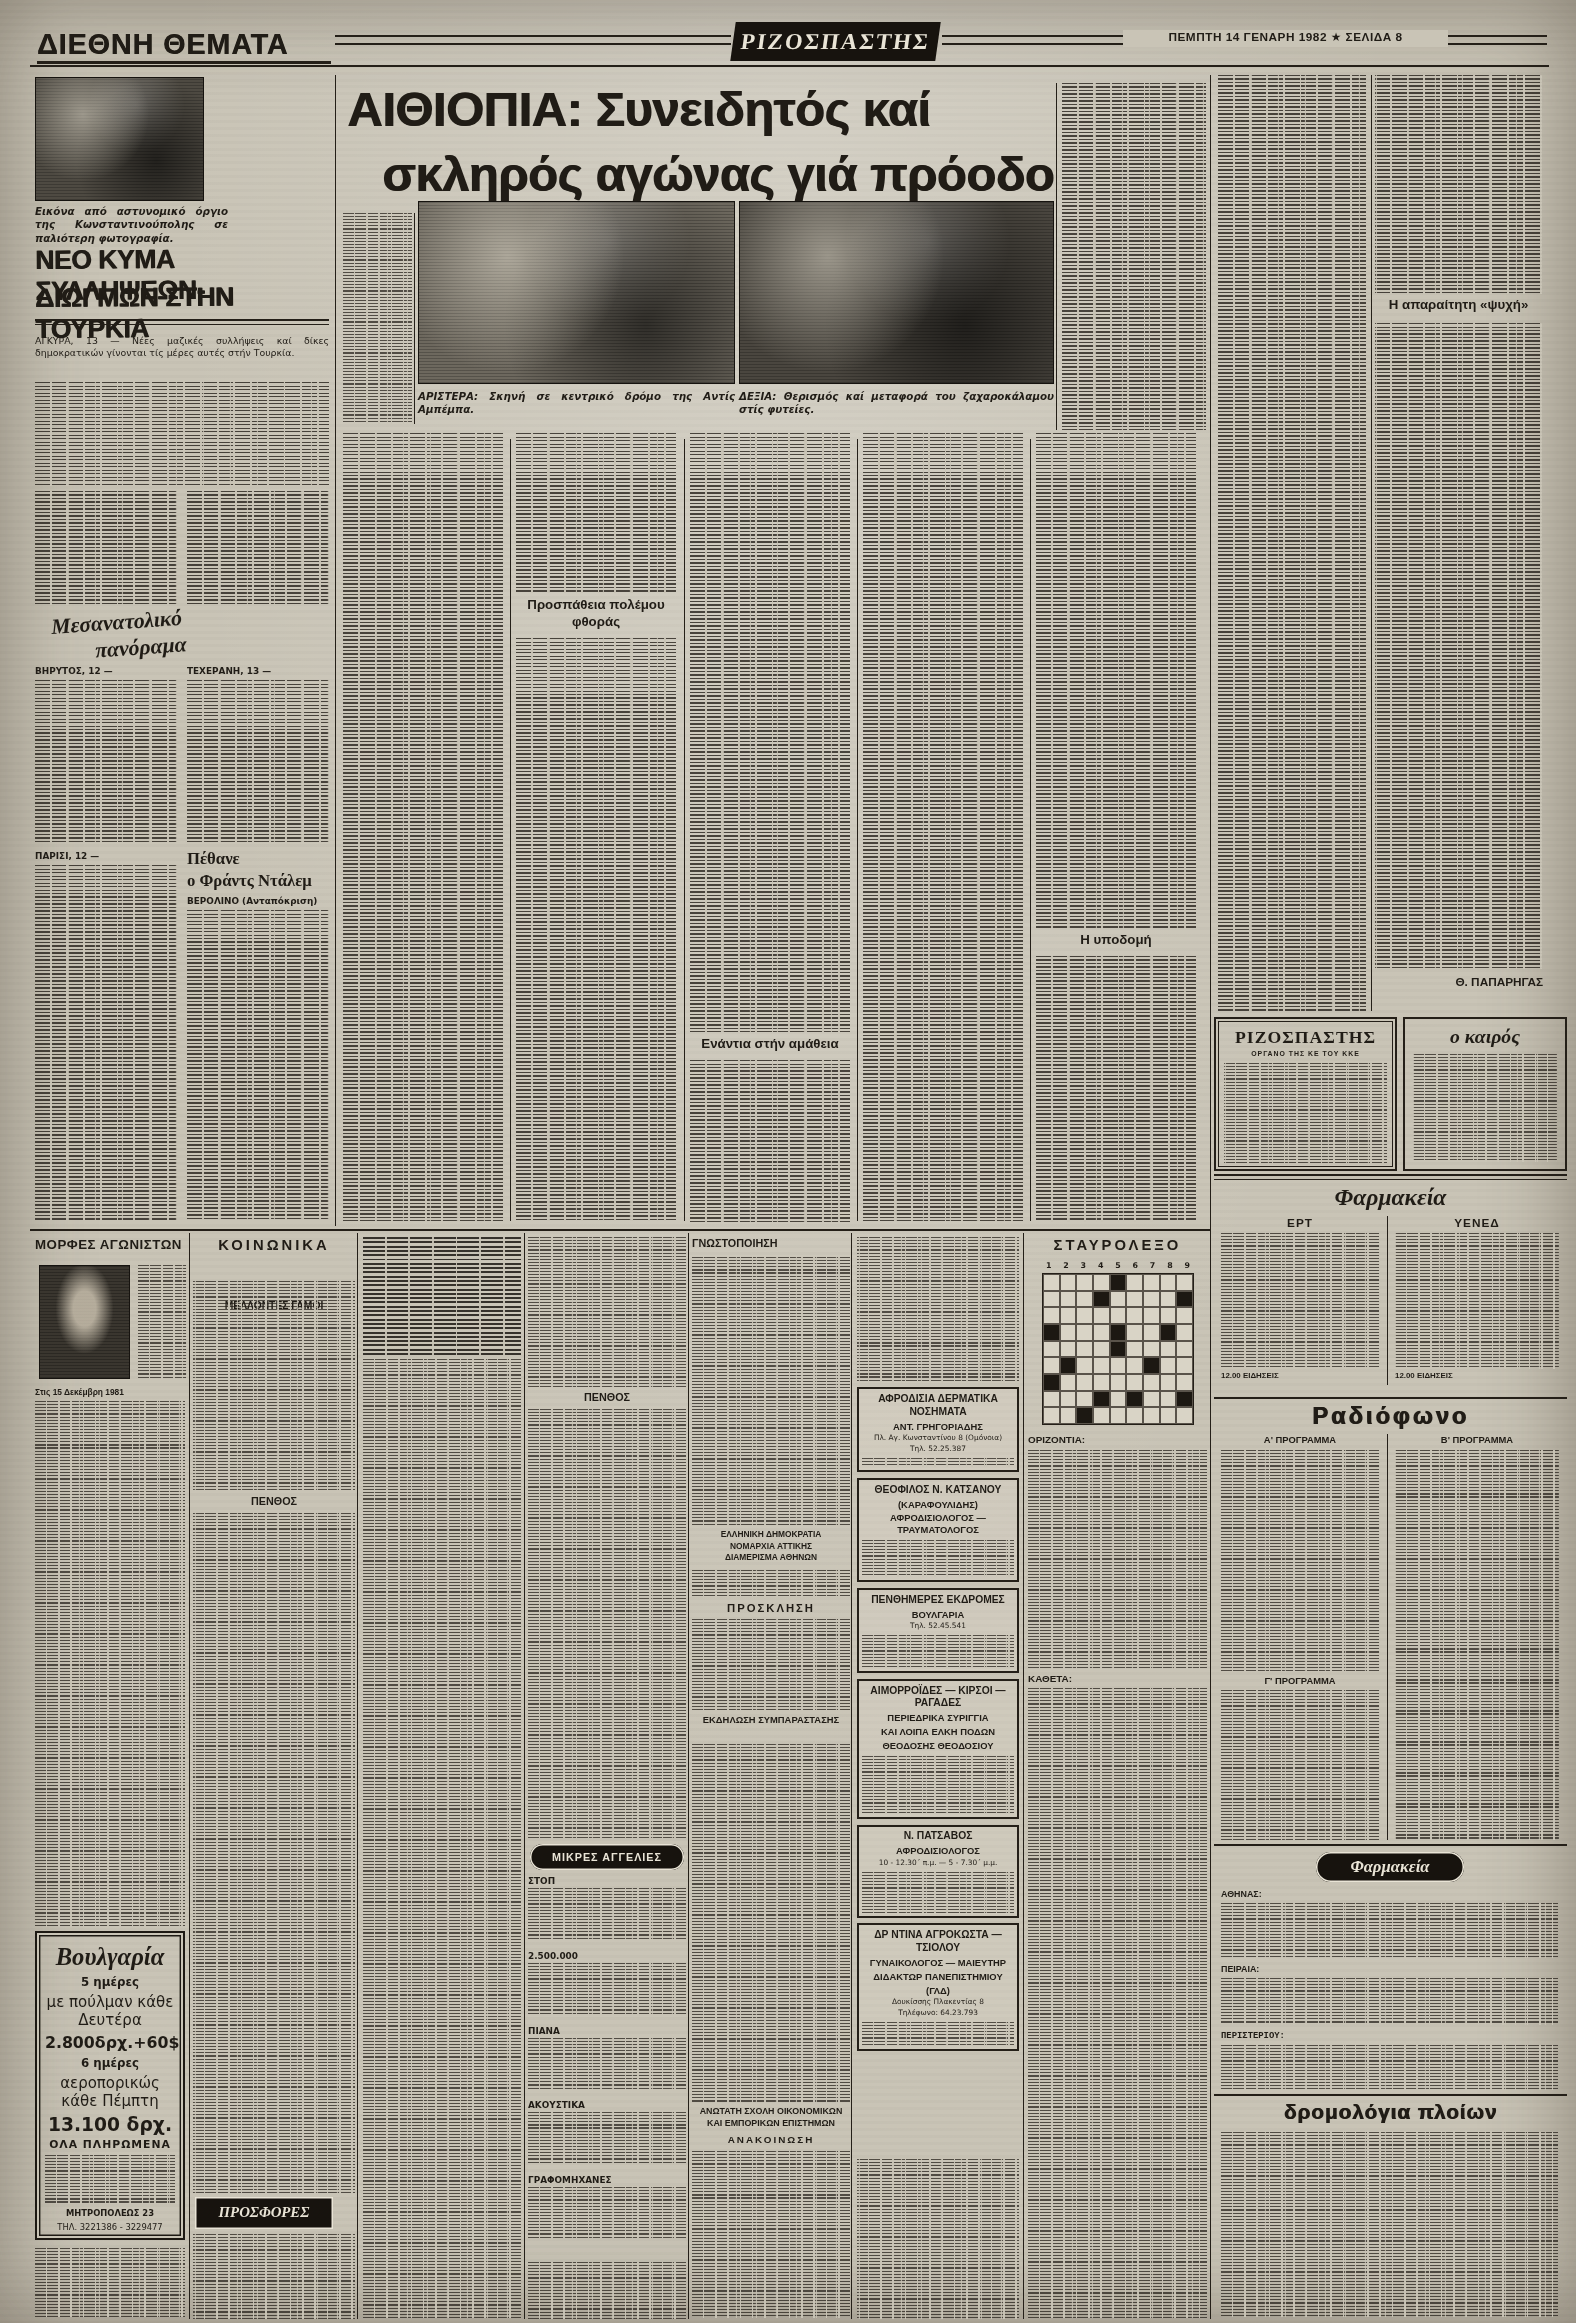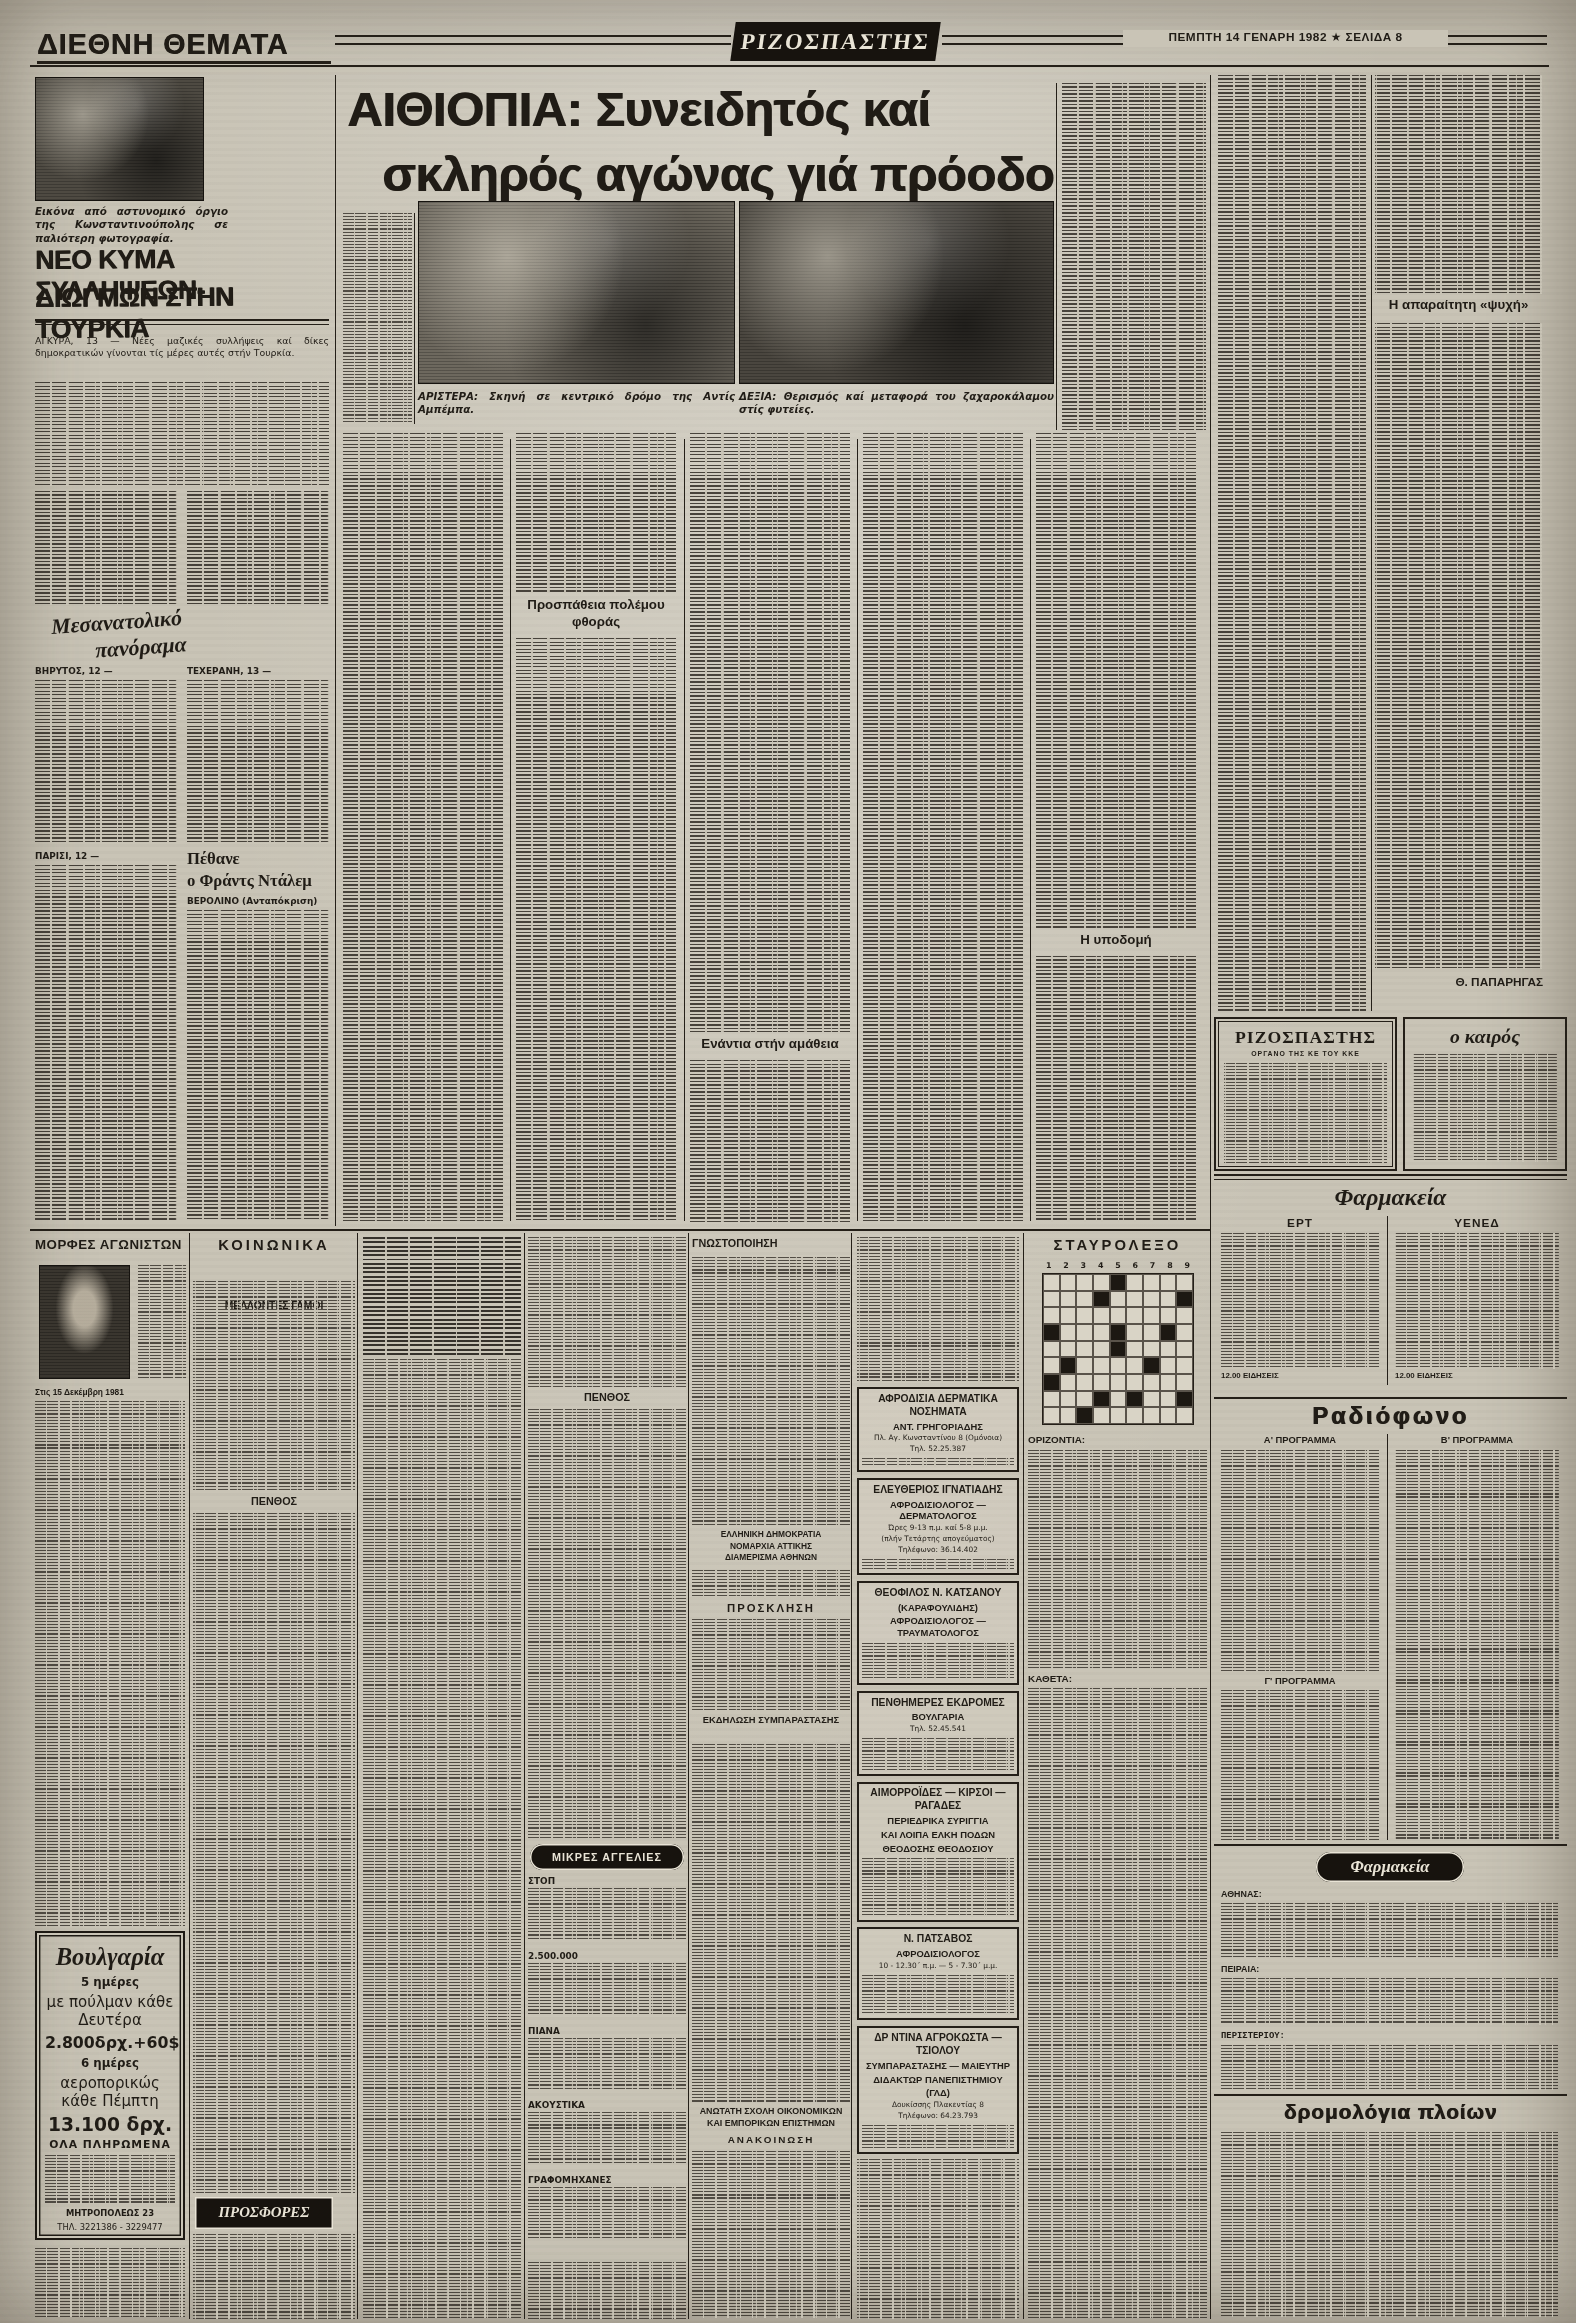--- a/index.html
+++ b/index.html
@@ -330,28 +330,20 @@
 
 <div class="abs tx-sm" style="left:857px;top:1237px;width:162px;height:146px;"></div>
 <div class="abs" id="ads-col" style="left:857px;top:1387px;width:162px;">
     <div class="ad" style="height: 85px;">
       <div class="ad-line first">ΑΦΡΟΔΙΣΙΑ ΔΕΡΜΑΤΙΚΑ ΝΟΣΗΜΑΤΑ</div>
       <div class="ad-line">ΑΝΤ. ΓΡΗΓΟΡΙΑΔΗΣ</div>
       <div class="ad-small">Πλ. Αγ. Κωνσταντίνου 8 (Ομόνοια)</div>
       <div class="ad-small">Τηλ. 52.25.387</div>
       <div class="tx-sm ad-fill"></div>
     </div>
-    <div class="ad" style="height: 97px;">
-      <div class="ad-line first">ΕΛΕΥΘΕΡΙΟΣ ΙΓΝΑΤΙΑΔΗΣ</div>
-      <div class="ad-line">ΑΦΡΟΔΙΣΙΟΛΟΓΟΣ — ΔΕΡΜΑΤΟΛΟΓΟΣ</div>
-      <div class="ad-small">Ώρες 9-13 π.μ. καί 5-8 μ.μ.</div>
-      <div class="ad-small">(πλήν Τετάρτης απογεύματος)</div>
-      <div class="ad-small">Τηλέφωνο: 36.14.402</div>
-      <div class="tx-sm ad-fill"></div>
-    </div>
     <div class="ad" style="height: 104px;">
       <div class="ad-line first">ΘΕΟΦΙΛΟΣ Ν. ΚΑΤΣΑΝΟΥ</div>
       <div class="ad-line">(ΚΑΡΑΦΟΥΛΙΔΗΣ)</div>
       <div class="ad-line">ΑΦΡΟΔΙΣΙΟΛΟΓΟΣ — ΤΡΑΥΜΑΤΟΛΟΓΟΣ</div>
       <div class="tx-sm ad-fill"></div>
     </div>
     <div class="ad" style="height: 85px;">
       <div class="ad-line first">ΠΕΝΘΗΜΕΡΕΣ ΕΚΔΡΟΜΕΣ</div>
       <div class="ad-line">ΒΟΥΛΓΑΡΙΑ</div>
       <div class="ad-small">Τηλ. 52.45.541</div>
@@ -365,21 +357,21 @@
       <div class="tx-sm ad-fill"></div>
     </div>
     <div class="ad" style="height: 93px;">
       <div class="ad-line first">Ν. ΠΑΤΣΑΒΟΣ</div>
       <div class="ad-line">ΑΦΡΟΔΙΣΙΟΛΟΓΟΣ</div>
       <div class="ad-small">10 - 12.30΄ π.μ. — 5 - 7.30΄ μ.μ.</div>
       <div class="tx-sm ad-fill"></div>
     </div>
     <div class="ad" style="height: 128px;">
       <div class="ad-line first">ΔΡ ΝΤΙΝΑ ΑΓΡΟΚΩΣΤΑ — ΤΣΙΟΛΟΥ</div>
-      <div class="ad-line">ΣΥΜΠΑΡΑΣΤΑΣΗΣ — ΜΑΙΕΥΤΗΡ</div>
+      <div class="ad-line">ΓΥΝΑΙΚΟΛΟΓΟΣ — ΜΑΙΕΥΤΗΡ</div>
       <div class="ad-line">ΔΙΔΑΚΤΩΡ ΠΑΝΕΠΙΣΤΗΜΙΟΥ</div>
       <div class="ad-line">(ΓΛΔ)</div>
       <div class="ad-small">Δουκίσσης Πλακεντίας 8</div>
       <div class="ad-small">Τηλέφωνο: 64.23.793</div>
       <div class="tx-sm ad-fill"></div>
     </div>
   </div>
 <div class="abs tx-sm" style="left:857px;top:2159px;width:162px;height:160px;"></div>
 
 <div class="abs hd-sans ctr" style="left:1028px;top:1237px;width:179px;height:17.7px;font-size:14.8px;letter-spacing:3px;">ΣΤΑΥΡΟΛΕΞΟ</div>

